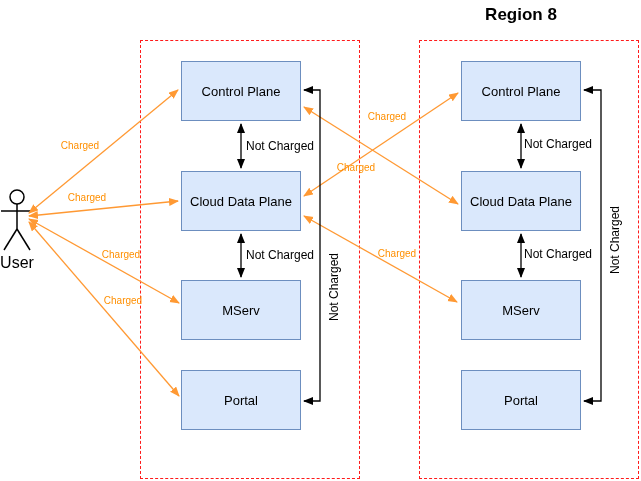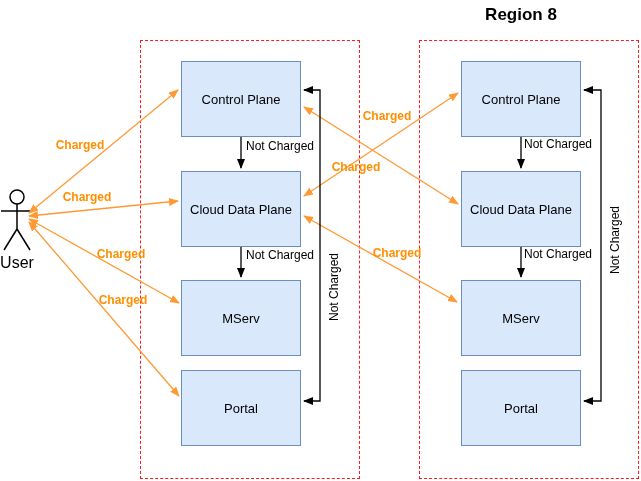--- a/index.html
+++ b/index.html
@@ -19,35 +19,35 @@
   .region-title{
     position:absolute;
     transform:translateX(-50%);
     font-size:17px;
     font-weight:bold;
     color:#000000;
     white-space:nowrap;
   }
   .node{
     position:absolute;
-    width:120px;height:76px;
+    width:120px;height:60px;
     background:#dae8fc;
     border:1px solid #6c8ebf;
     box-sizing:border-box;
     display:flex;align-items:center;justify-content:center;
     font-size:13px;color:#000000;
     text-align:center;
   }
   .lbl{
     position:absolute;
     white-space:nowrap;
   }
   .charged-lbl{
     transform:translate(-50%,-50%);
-    font-size:12px;font-weight:bold;color:#ff8f00;
+    font-size:10px;font-weight:normal;color:#ff8f00;
   }
   .notcharged-lbl{
     transform:translateY(-50%);
     font-size:12px;color:#000000;
   }
   .notcharged-vert{
     transform:translate(-50%,-50%) rotate(-90deg);
     font-size:12px;color:#000000;
   }
   .user-lbl{

